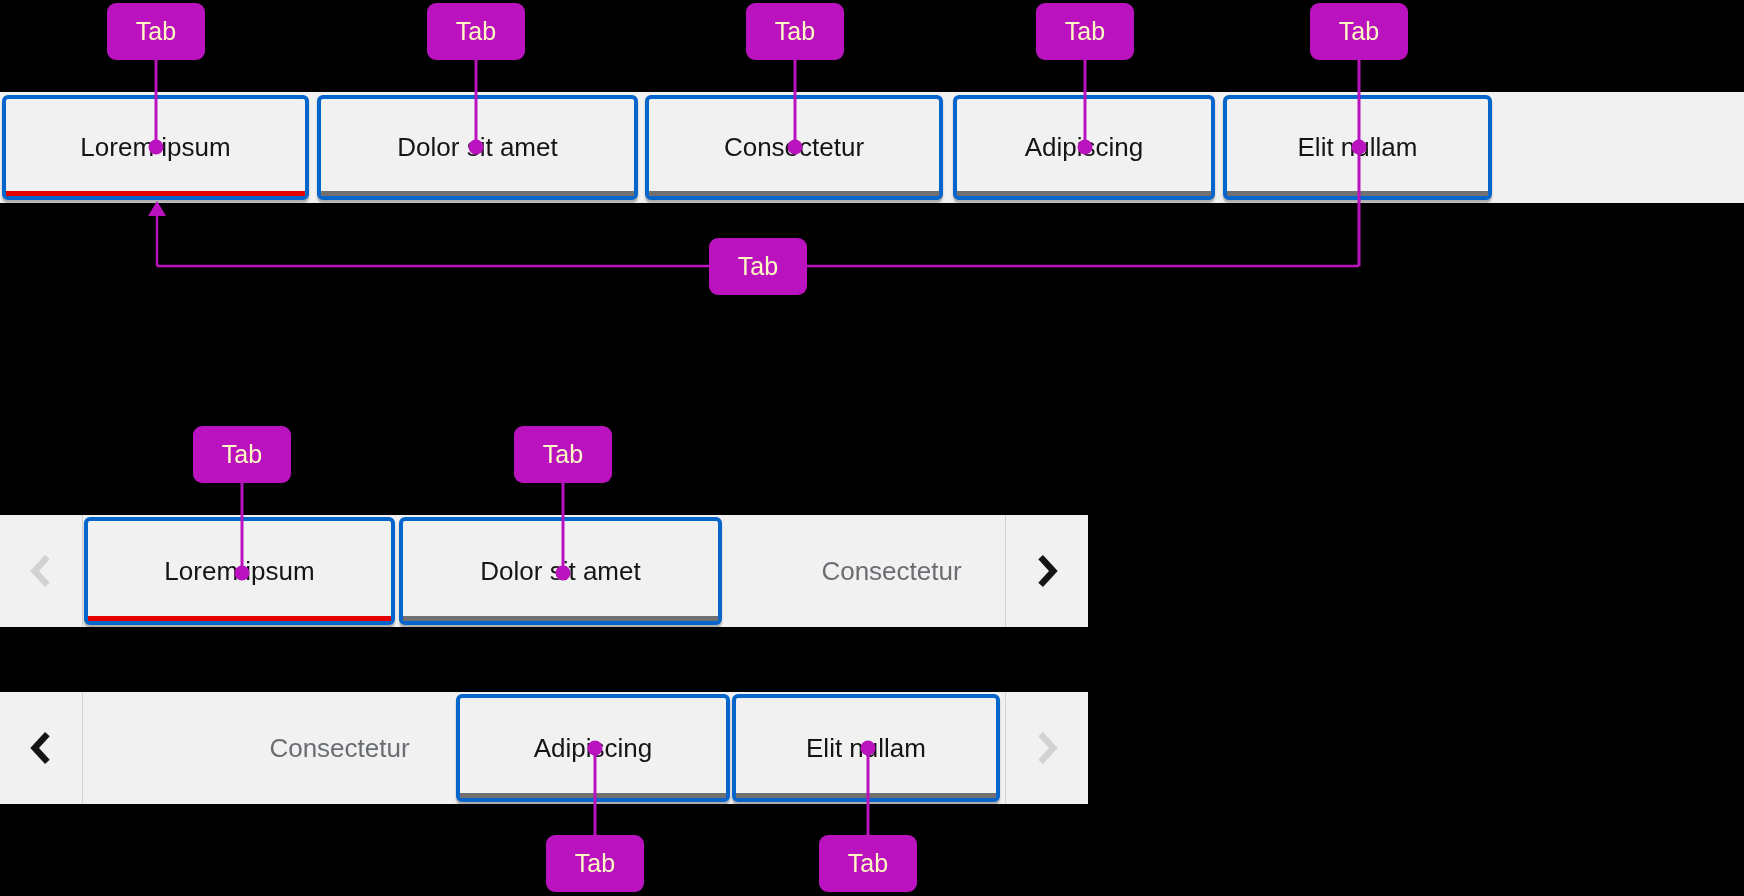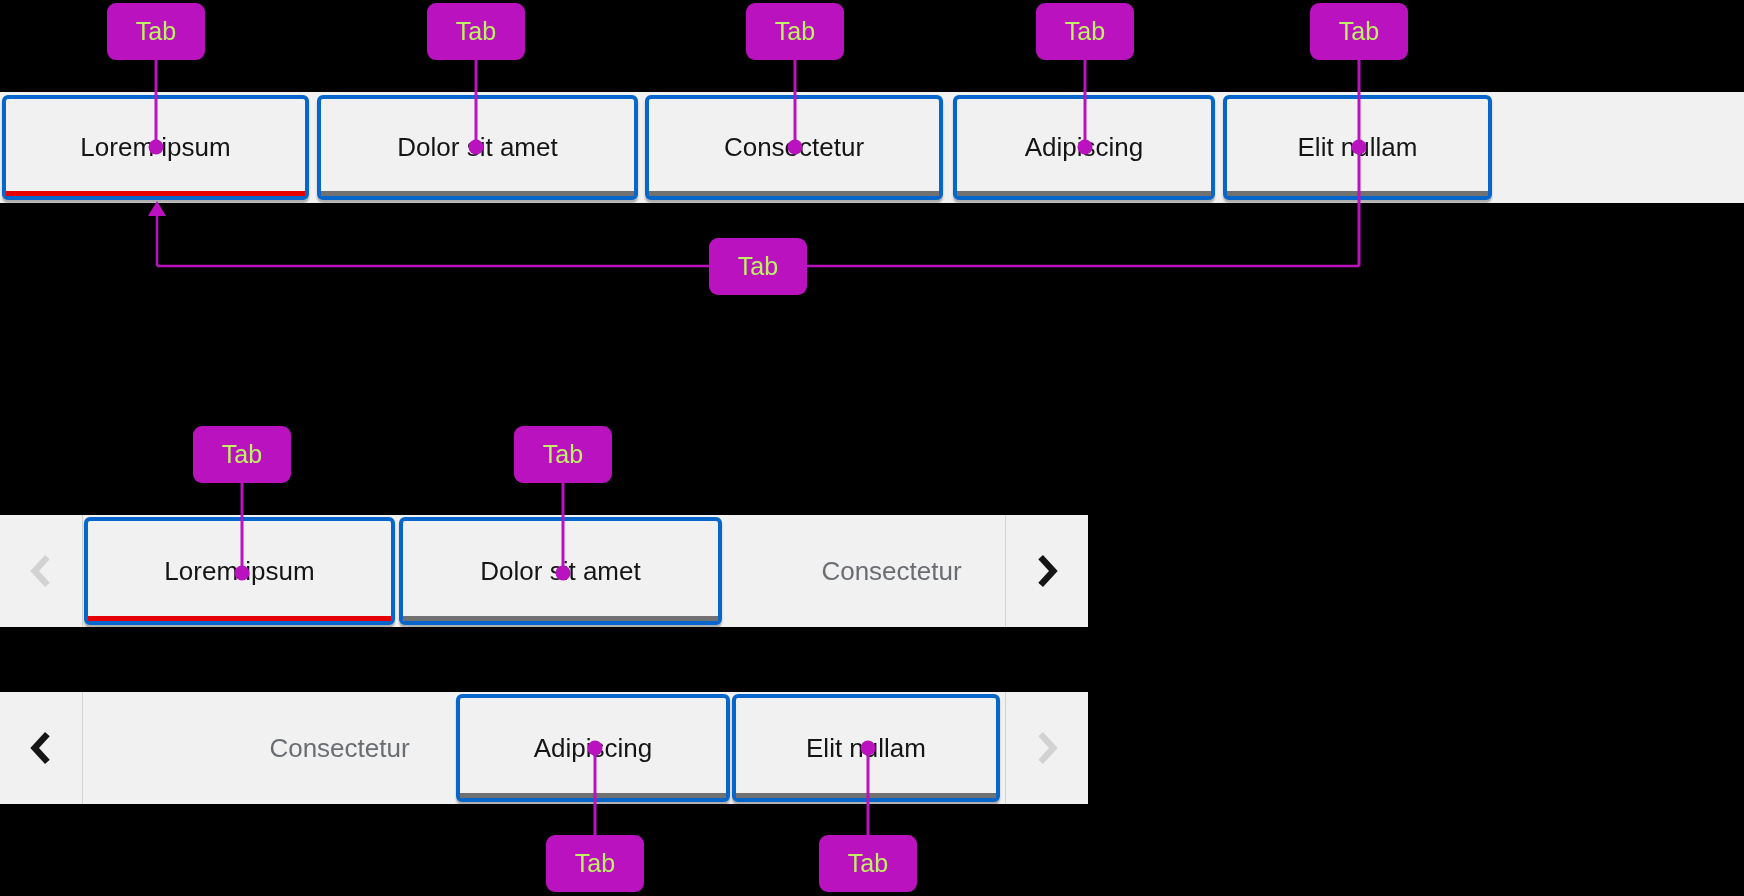--- a/index.html
+++ b/index.html
@@ -13,21 +13,21 @@
   .strip{position:absolute;left:0;right:0;bottom:0;height:5px;}
   .strip.active{background:#e60000;}
   .strip.inactive{background:#717171;}
   .plain-tab{position:absolute;display:flex;align-items:center;justify-content:center;}
   .plain-tab .lbl{font-size:26px;color:#6a6e73;white-space:nowrap;}
   .scroll-btn{position:absolute;display:flex;align-items:center;justify-content:center;
               box-sizing:border-box;background:#f1f1f1;}
   .div-r{border-right:1px solid #d2d2d2;}
   .div-l{border-left:1px solid #d2d2d2;}
   .badge{position:absolute;width:98px;height:57px;background:#b912be;border-radius:9px;
-         display:flex;align-items:center;justify-content:center;color:#bef264;font-size:25px;
+         display:flex;align-items:center;justify-content:center;color:#fef9c3;font-size:25px;
          z-index:30;}
   #overlay{position:absolute;left:0;top:0;z-index:20;pointer-events:none;}
   .bar, .tabbox, .plain-tab, .scroll-btn{z-index:1;}
 </style>
 </head>
 <body>
 
 <div id="canvas">
 
   <div class="bar" style="left:0;top:92px;width:1744px;height:111px;"></div>

